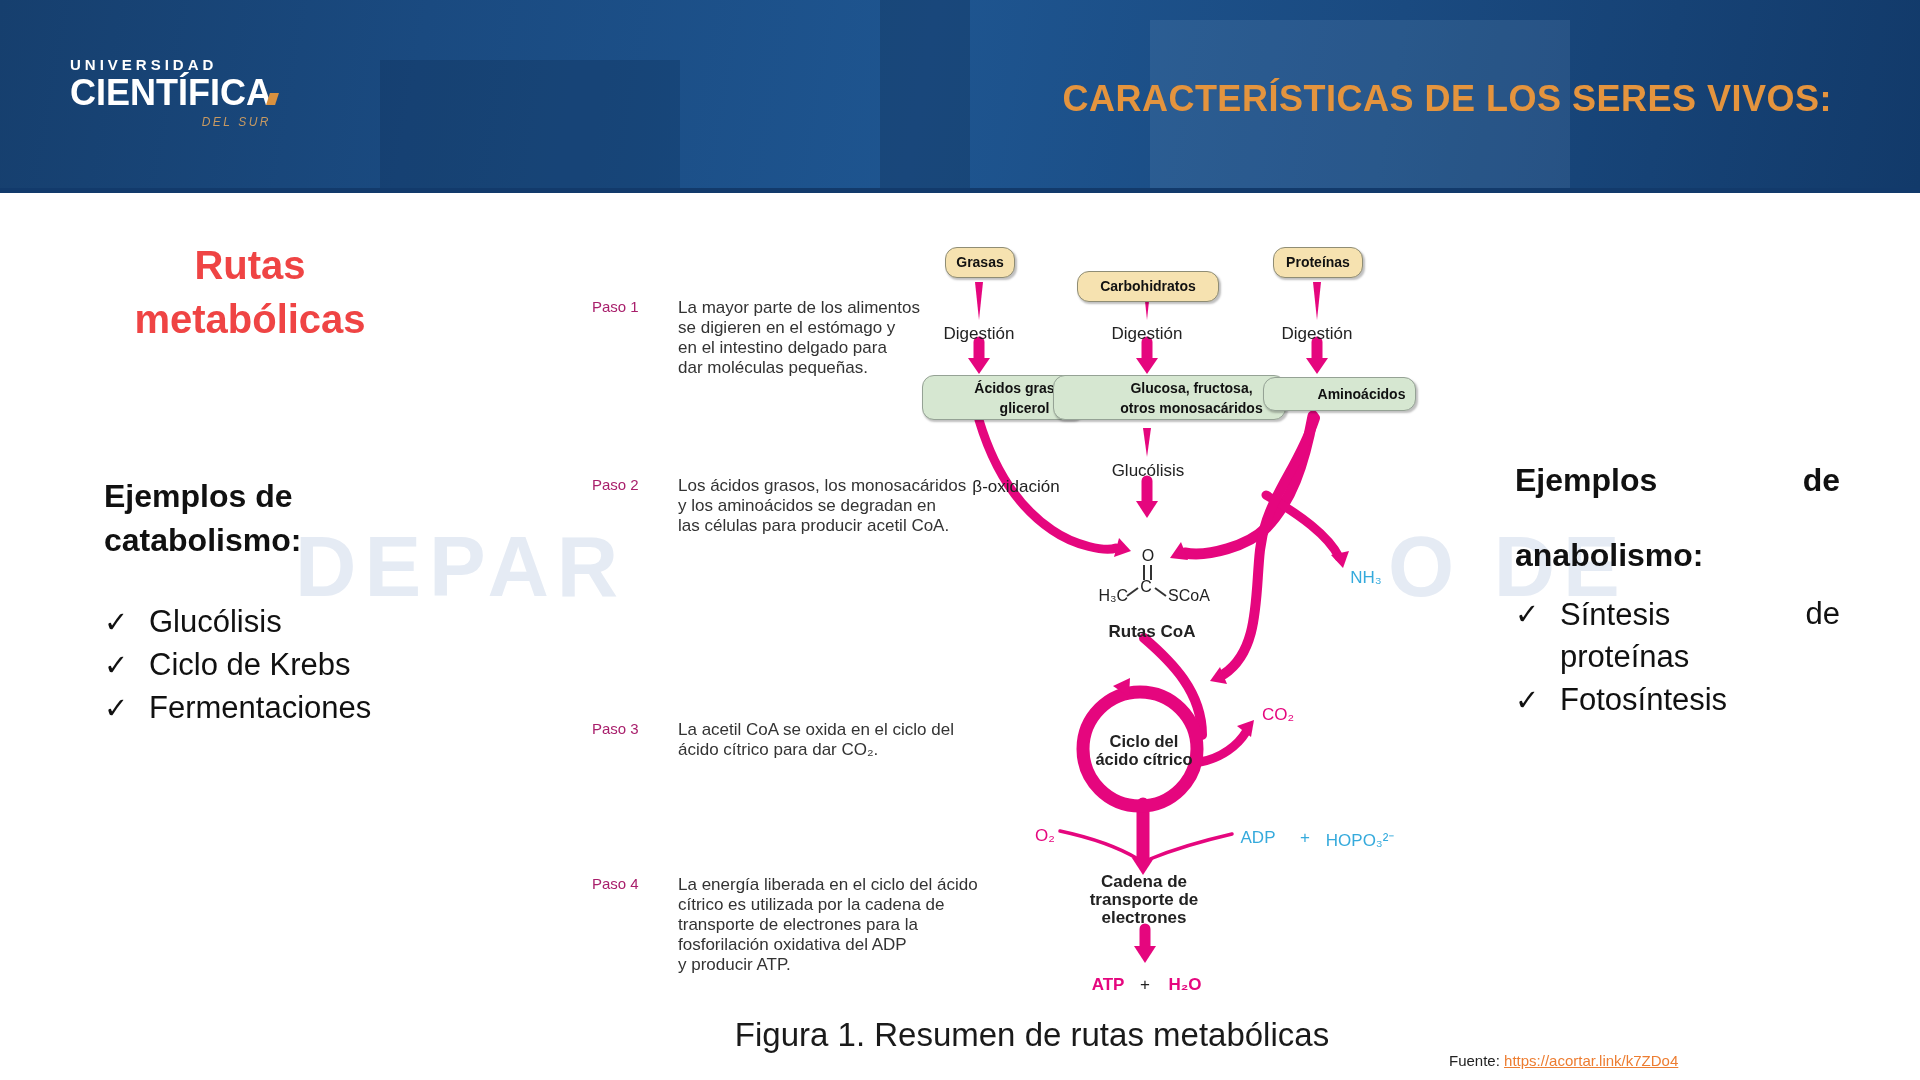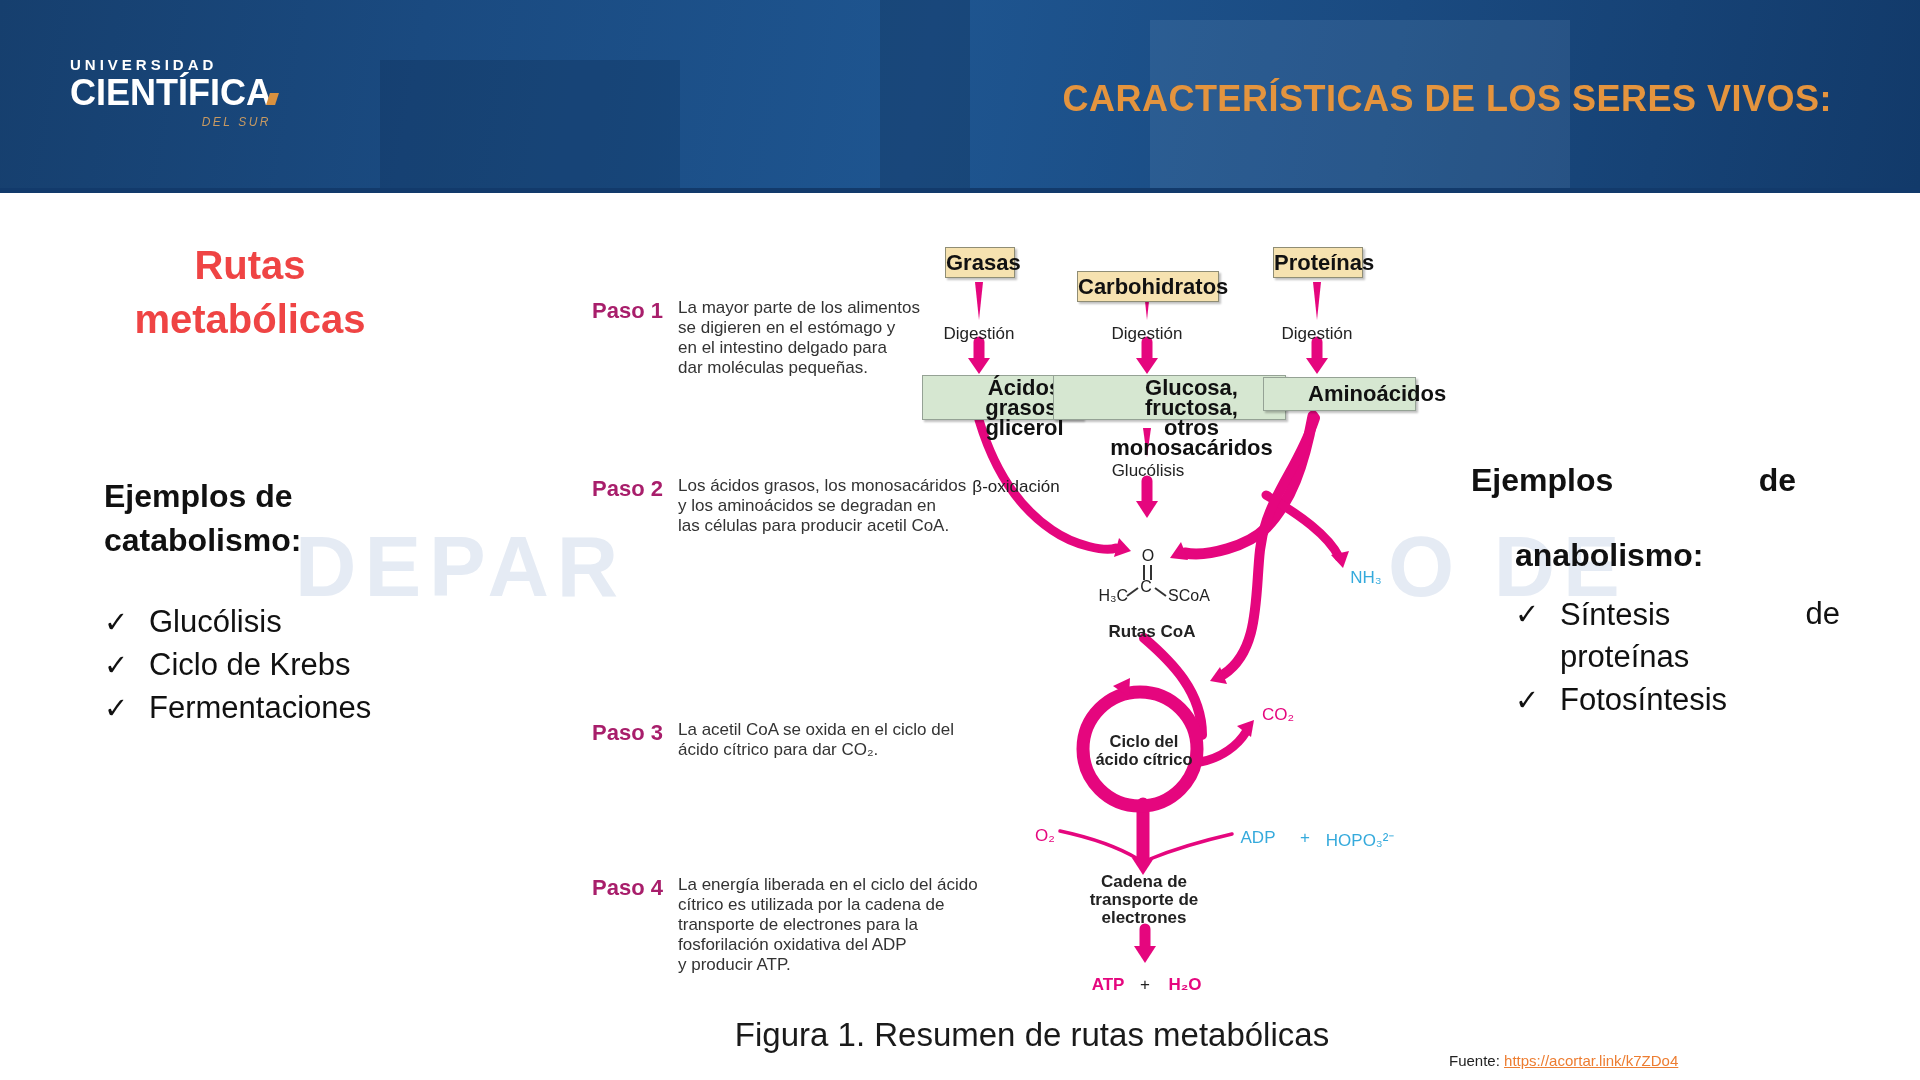--- a/index.html
+++ b/index.html
@@ -34,29 +34,29 @@
   .check-row{display:flex;align-items:baseline;height:43px;}
   .check-mark{width:45px;flex:0 0 45px;font-size:29px;}
   .jrow{display:flex;justify-content:space-between;}
   .indent2{padding-left:45px;height:43px;}
 
   
   .diagram{position:absolute;left:560px;top:230px;width:880px;height:800px;z-index:1;}
   .dsvg{position:absolute;left:0;top:0;}
   .dlabel{position:absolute;transform:translateX(-50%);text-align:center;font-size:17px;
           color:#222;white-space:pre-line;}
-  .tanbox,.greenbox{position:absolute;border-radius:0;text-align:center;font-weight:bold;
-          font-size:22px;color:#111;box-shadow:1.5px 2px 2px rgba(0,0,0,.25);white-space:pre-line;}
+  .tanbox,.greenbox{position:absolute;border-radius:12px;text-align:center;font-weight:bold;
+          font-size:14px;color:#111;box-shadow:1.5px 2px 2px rgba(0,0,0,.25);white-space:pre-line;}
   .tanbox{background:#f6e2b0;border:1.5px solid #8f8d75;line-height:29px;height:29px;}
   .greenbox{background:#d6e7d1;border:1.5px solid #95a295;line-height:20px;padding-top:2px;padding-left:44px;}
   .bold{font-weight:bold;}
   .magenta{color:#e5067e;}
   .cyan{color:#35aadc;}
   .chem{font-size:16px;color:#222;}
-  .paso-label{position:absolute;font-size:22px;font-weight:bold;color:#a81e6b;}
+  .paso-label{position:absolute;font-size:15px;font-weight:normal;color:#a81e6b;}
   .paso-text{position:absolute;font-size:17px;line-height:20px;color:#333;white-space:pre-line;width:300px;}
 
   
   .caption{position:absolute;left:700px;top:1016px;width:664px;text-align:center;
            font-size:33px;color:#1a1a1a;z-index:1;}
   .source{position:absolute;left:1449px;top:1052px;font-size:15px;color:#222;z-index:1;}
   .source a{color:#ed7d31;text-decoration:underline;}
 </style>
 </head>
 <body>
@@ -90,21 +90,21 @@
     <div class="check-row">
       <span class="check-mark">✓</span>
       <span>Ciclo de Krebs</span>
     </div>
     <div class="check-row">
       <span class="check-mark">✓</span>
       <span>Fermentaciones</span>
     </div>
   </div>
 
-  <div class="panel-heading jrow" style="left:1471px;top:458px;width:325px;text-align:right;">
+  <div class="panel-heading jrow" style="left:1515px;top:458px;width:325px;text-align:right;">
     <span>Ejemplos</span>
     <span>de</span>
   </div>
   <div class="panel-heading" style="left:1515px;top:502px;margin-top:31px;">anabolismo:</div>
   <div class="check-list" style="left:1515px;top:596px;width:325px;">
     <div class="check-row jrow">
       <span style="display:flex;">
           <span class="check-mark">✓</span>
       <span>Síntesis</span>
         </span>

